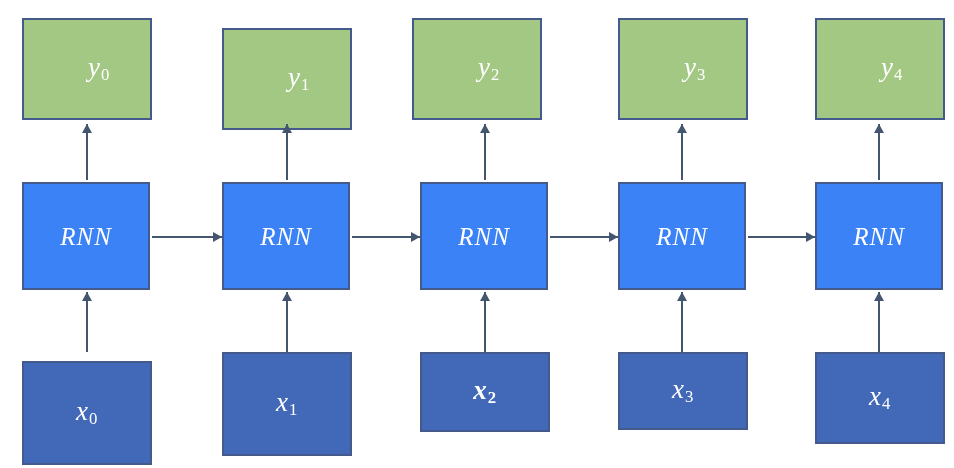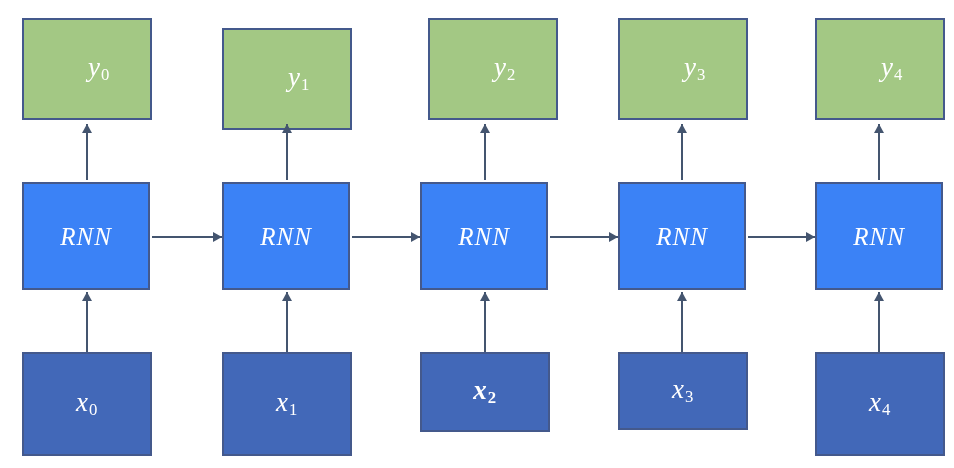--- a/index.html
+++ b/index.html
@@ -99,21 +99,21 @@
 <body>
 
 <div id="canvas">
 
   <div class="node output" style="left:22px; top:18px; width:130px; height:102px;">
     <span class="node-label"><span>y</span><sub>0</sub></span>
   </div>
   <div class="node output" style="left:222px; top:28px; width:130px; height:102px;">
     <span class="node-label"><span>y</span><sub>1</sub></span>
   </div>
-  <div class="node output" style="left:428px; top:18px; width:130px; height:102px;">
+  <div class="node output" style="left:412px; top:18px; width:130px; height:102px;">
     <span class="node-label"><span>y</span><sub>2</sub></span>
   </div>
   <div class="node output" style="left:618px; top:18px; width:130px; height:102px;text-align:center;">
     <span class="node-label"><span>y</span><sub>3</sub></span>
   </div>
   <div class="node output" style="left:815px; top:18px; width:130px; height:102px;justify-content:center;">
     <span class="node-label"><span>y</span><sub>4</sub></span>
   </div>
 
   <div class="arrow-v" style="left:80px; top:124px; width:14px; height:56px;">
@@ -184,29 +184,29 @@
   </div>
   <div class="arrow-v" style="left:675px; top:292px; width:14px; height:60px;">
     <div class="shaft"></div>
     <div class="head"></div>
   </div>
   <div class="arrow-v" style="left:872px; top:292px; width:14px; height:60px;">
     <div class="shaft"></div>
     <div class="head"></div>
   </div>
 
-  <div class="node input" style="left:22px; top:352px; width:130px; height:104px;">
+  <div class="node input" style="left:22px; top:361px; width:130px; height:104px;">
     <span class="node-label"><span>x</span><sub>0</sub></span>
   </div>
   <div class="node input" style="left:222px; top:352px; width:130px; height:104px;">
     <span class="node-label"><span>x</span><sub>1</sub></span>
   </div>
   <div class="node input" style="left:420px; top:352px; width:130px; height:80px;font-weight:bold;">
     <span class="node-label"><span>x</span><sub>2</sub></span>
   </div>
   <div class="node input" style="left:618px; top:352px; width:130px; height:78px;">
     <span class="node-label"><span>x</span><sub>3</sub></span>
   </div>
-  <div class="node input" style="left:815px; top:352px; width:130px; height:104px;">
+  <div class="node input" style="left:815px; top:352px; width:130px; height:92px;">
     <span class="node-label"><span>x</span><sub>4</sub></span>
   </div>
 
 </div>
 
 </body></html>

